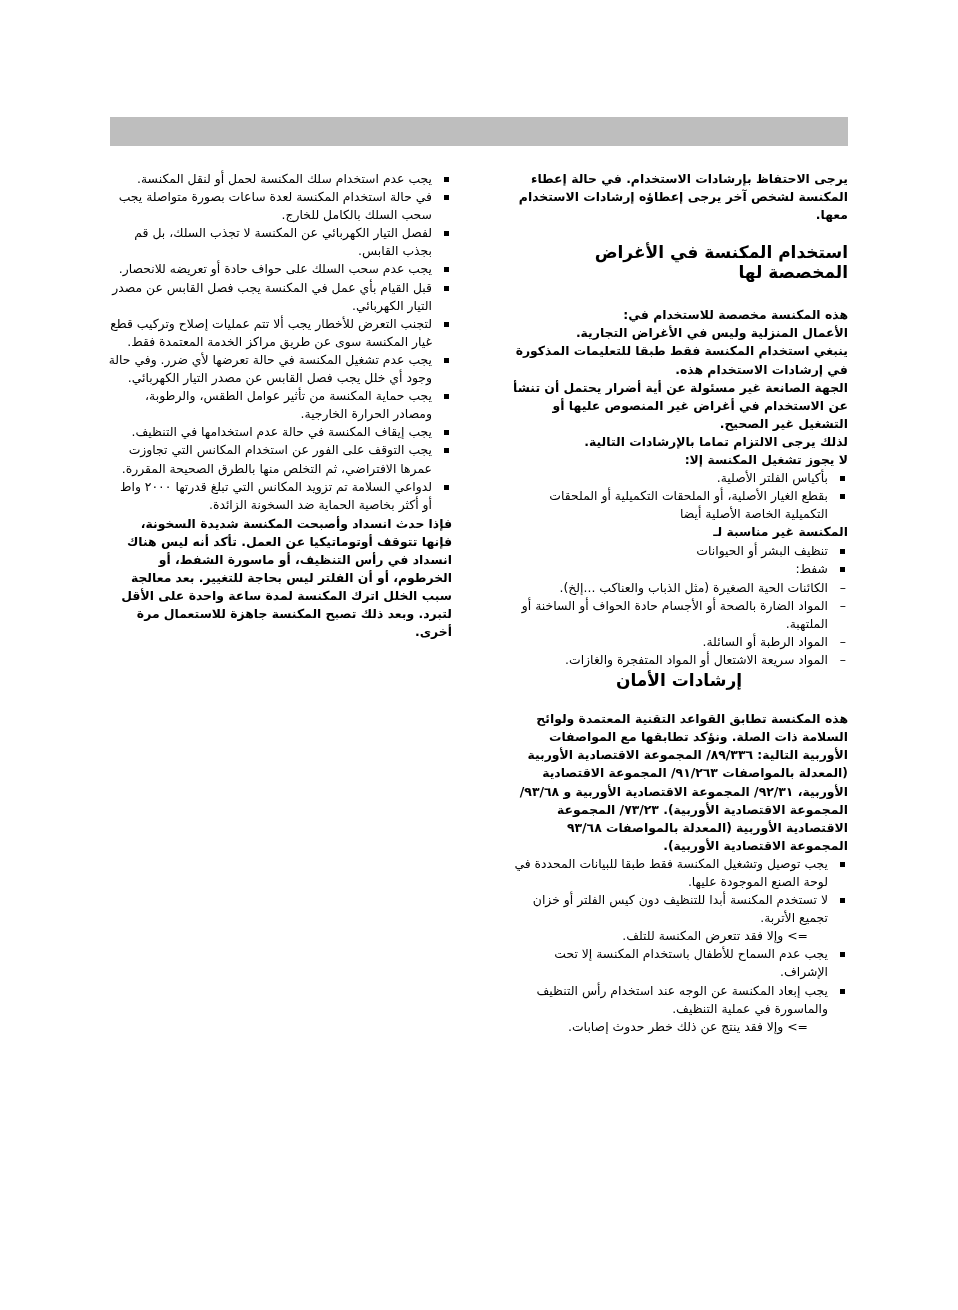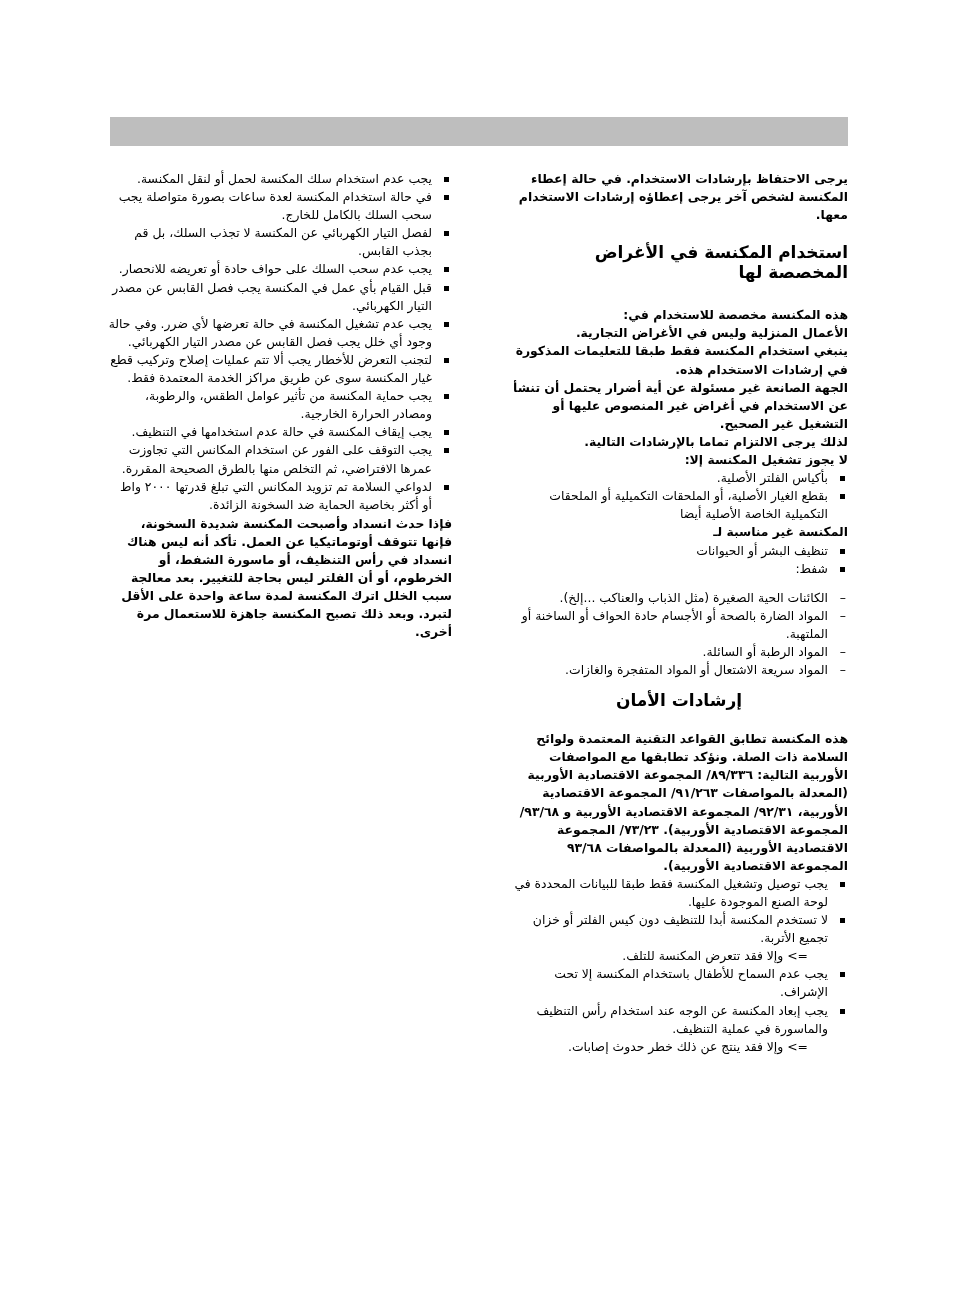--- a/index.html
+++ b/index.html
@@ -10,21 +10,21 @@
          font-size: 12.4px; line-height: 18.1px; }
   .col-right { left: 510px; width: 338px; }
   .col-left { left: 108px; width: 344px; }
   p { margin: 0; font-weight: bold; }
   h2 { margin: 0; font-size: 17px; line-height: 20px; font-weight: bold; }
   .h-usage { margin-top: 18px; margin-bottom: 24px; padding-right: 0; }
   .h-safety { margin-bottom: 20px; text-align: center; }
   ul.sq { list-style: none; margin: 0; padding: 0; }
   ul.sq > li { position: relative; padding-right: 20px; }
   ul.sq > li::before { content: ""; position: absolute; right: 3px; top: 7px; width: 5px; height: 5px; background: #000; }
-  ul.dash { list-style: none; margin: 11px; padding: 0; }
+  ul.dash { list-style: none; margin: 1px; padding: 0; }
   ul.dash > li { position: relative; padding-right: 20px; }
   ul.dash > li::before { content: "–"; position: absolute; right: 2px; top: 0; }
   .arrow-note { padding-right: 40px; }
   .left-para { margin-top: 1px; }
 </style>
 </head>
 <body>
 
 <div class="header-bar"></div>
 
@@ -82,21 +82,21 @@
   </ul>
 </div>
 
 <div class="col col-left">
   <ul class="sq">
     <li>يجب عدم استخدام سلك المكنسة لحمل أو لنقل المكنسة.</li>
     <li>في حالة استخدام المكنسة لعدة ساعات بصورة متواصلة يجب سحب السلك بالكامل للخارج.</li>
     <li>لفصل التيار الكهربائي عن المكنسة لا تجذب السلك، بل قم بجذب القابس.</li>
     <li>يجب عدم سحب السلك على حواف حادة أو تعريضه للانحصار.</li>
     <li>قبل القيام بأي عمل في المكنسة يجب فصل القابس عن مصدر التيار الكهربائي.</li>
+    <li>لتجنب التعرض للأخطار يجب ألا تتم عمليات إصلاح وتركيب قطع غيار المكنسة سوى عن طريق مراكز الخدمة المعتمدة فقط.</li>
     <li>يجب عدم تشغيل المكنسة في حالة تعرضها لأي ضرر. وفي حالة وجود أي خلل يجب فصل القابس عن مصدر التيار الكهربائي.</li>
-    <li>لتجنب التعرض للأخطار يجب ألا تتم عمليات إصلاح وتركيب قطع غيار المكنسة سوى عن طريق مراكز الخدمة المعتمدة فقط.</li>
     <li>يجب حماية المكنسة من تأثير عوامل الطقس، والرطوبة، ومصادر الحرارة الخارجية.</li>
     <li>يجب إيقاف المكنسة في حالة عدم استخدامها في التنظيف.</li>
     <li>يجب التوقف على الفور عن استخدام المكانس التي تجاوزت عمرها الافتراضي، ثم التخلص منها بالطرق الصحيحة المقررة.</li>
     <li>لدواعي السلامة تم تزويد المكانس التي تبلغ قدرتها ٢٠٠٠ واط أو أكثر بخاصية الحماية ضد السخونة الزائدة.</li>
   </ul>
   <p class="left-para">فإذا حدث انسداد وأصبحت المكنسة شديدة السخونة، فإنها تتوقف أوتوماتيكيا عن العمل. تأكد أنه ليس هناك انسداد في رأس التنظيف، أو ماسورة الشفط، أو الخرطوم، أو أن الفلتر ليس بحاجة للتغيير. بعد معالجة سبب الخلل اترك المكنسة لمدة ساعة واحدة على الأقل لتبرد. وبعد ذلك تصبح المكنسة جاهزة للاستعمال مرة أخرى.</p>
 </div>
 
 </body></html>

